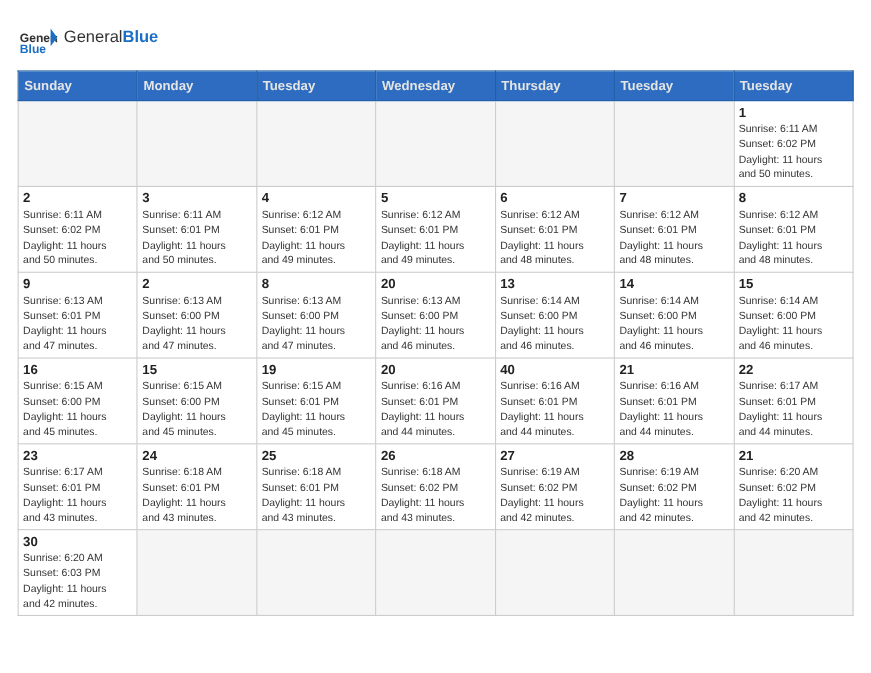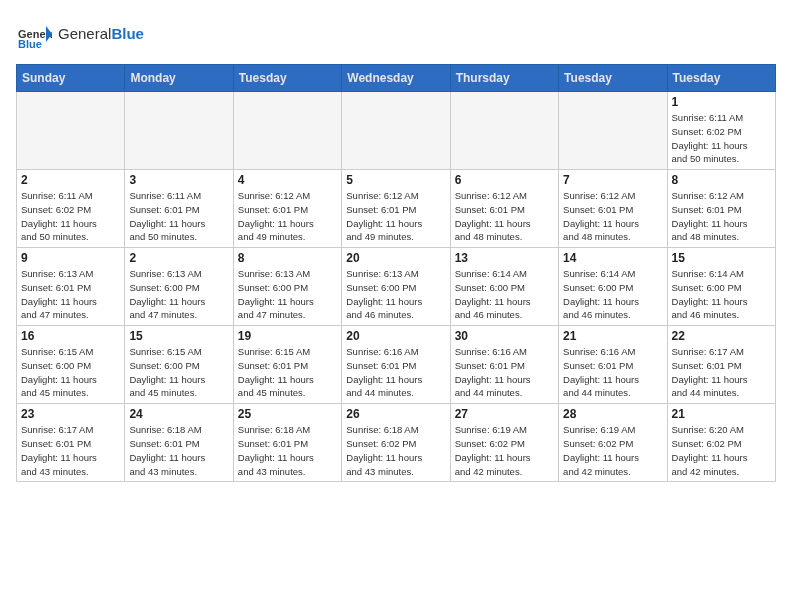--- a/index.html
+++ b/index.html
@@ -250,21 +250,21 @@
 and 45 minutes.</div>
         </td>
         <td>
           <span class="day-number">20</span>
           <div class="day-info" style="white-space: pre-line;">Sunrise: 6:16 AM
 Sunset: 6:01 PM
 Daylight: 11 hours
 and 44 minutes.</div>
         </td>
         <td>
-          <span class="day-number">30</span>
+          <span class="day-number">40</span>
           <div class="day-info" style="white-space: pre-line;">Sunrise: 6:16 AM
 Sunset: 6:01 PM
 Daylight: 11 hours
 and 44 minutes.</div>
         </td>
         <td>
           <span class="day-number">21</span>
           <div class="day-info" style="white-space: pre-line;">Sunrise: 6:16 AM
 Sunset: 6:01 PM
 Daylight: 11 hours
@@ -321,15 +321,30 @@
 Daylight: 11 hours
 and 42 minutes.</div>
         </td>
         <td>
           <span class="day-number">21</span>
           <div class="day-info" style="white-space: pre-line;">Sunrise: 6:20 AM
 Sunset: 6:02 PM
 Daylight: 11 hours
 and 42 minutes.</div>
         </td>
+      </tr>
+      <tr class="last-row">
+        <td>
+          <span class="day-number">30</span>
+          <div class="day-info" style="white-space: pre-line;">Sunrise: 6:20 AM
+Sunset: 6:03 PM
+Daylight: 11 hours
+and 42 minutes.</div>
+        </td>
+        <td class="empty"></td>
+        <td class="empty"></td>
+        <td class="empty"></td>
+        <td class="empty"></td>
+        <td class="empty"></td>
+        <td class="empty"></td>
       </tr>
     </tbody>
 </table>
 
 </body></html>

